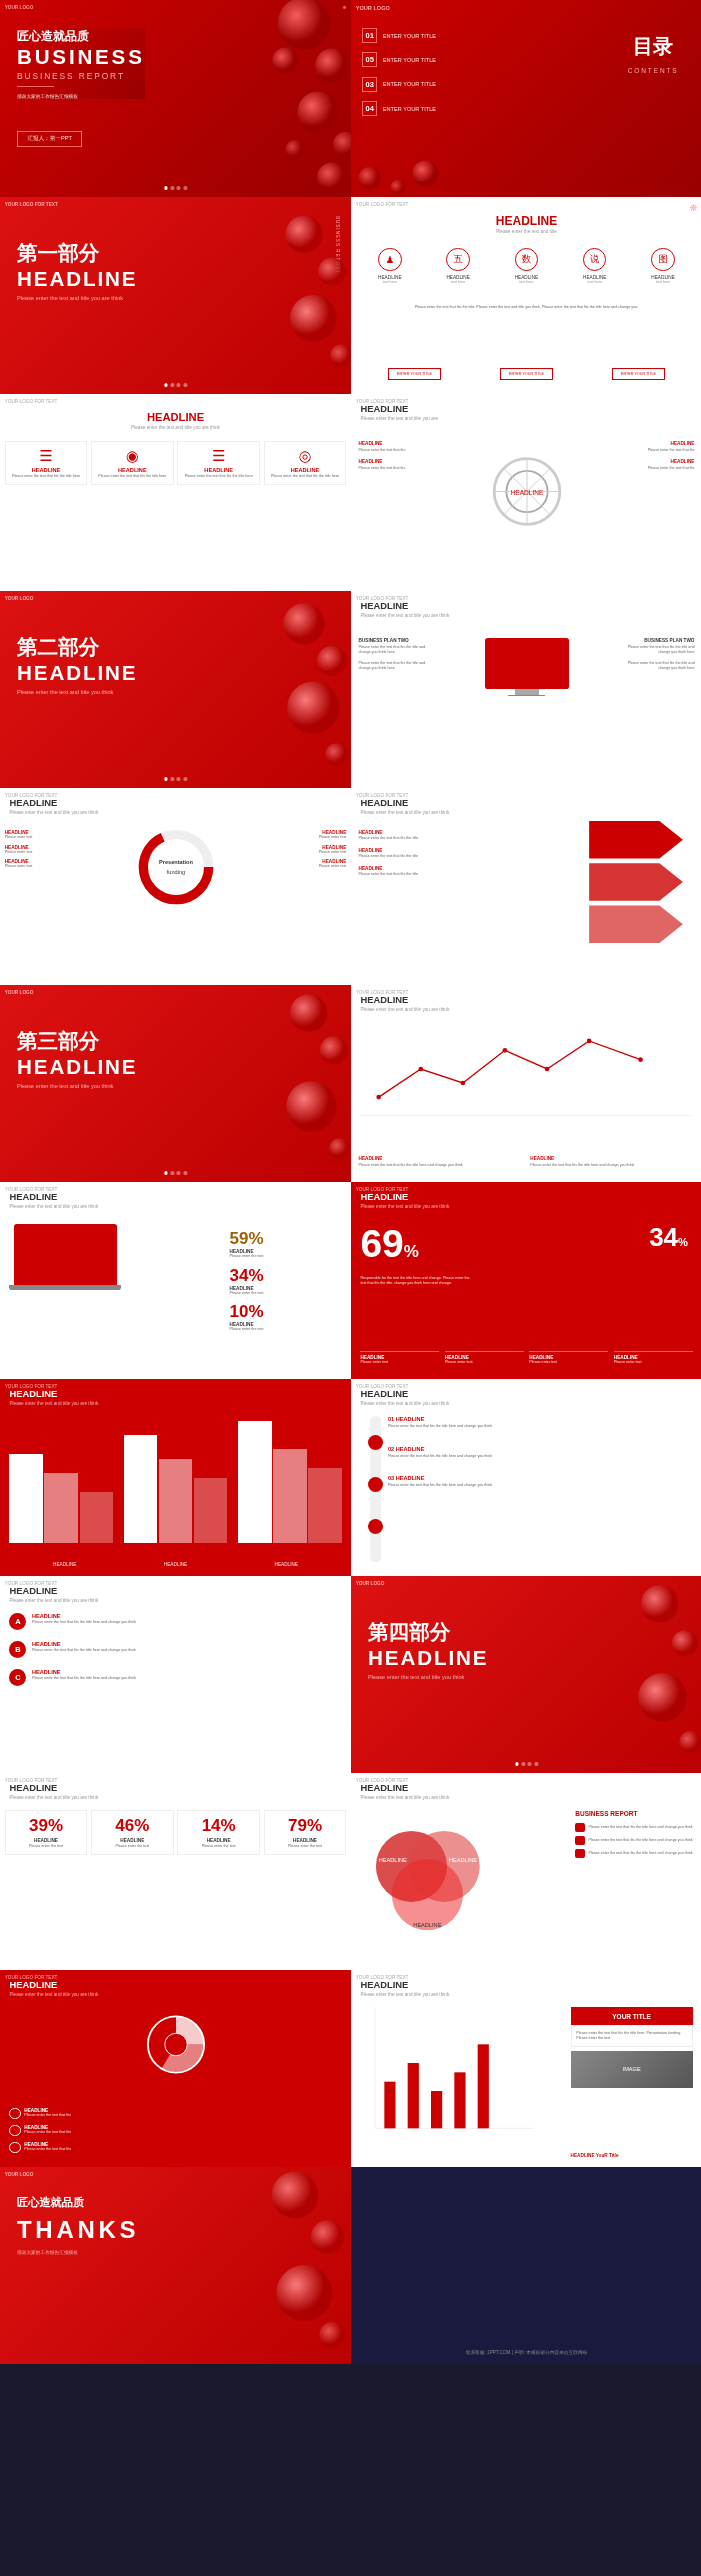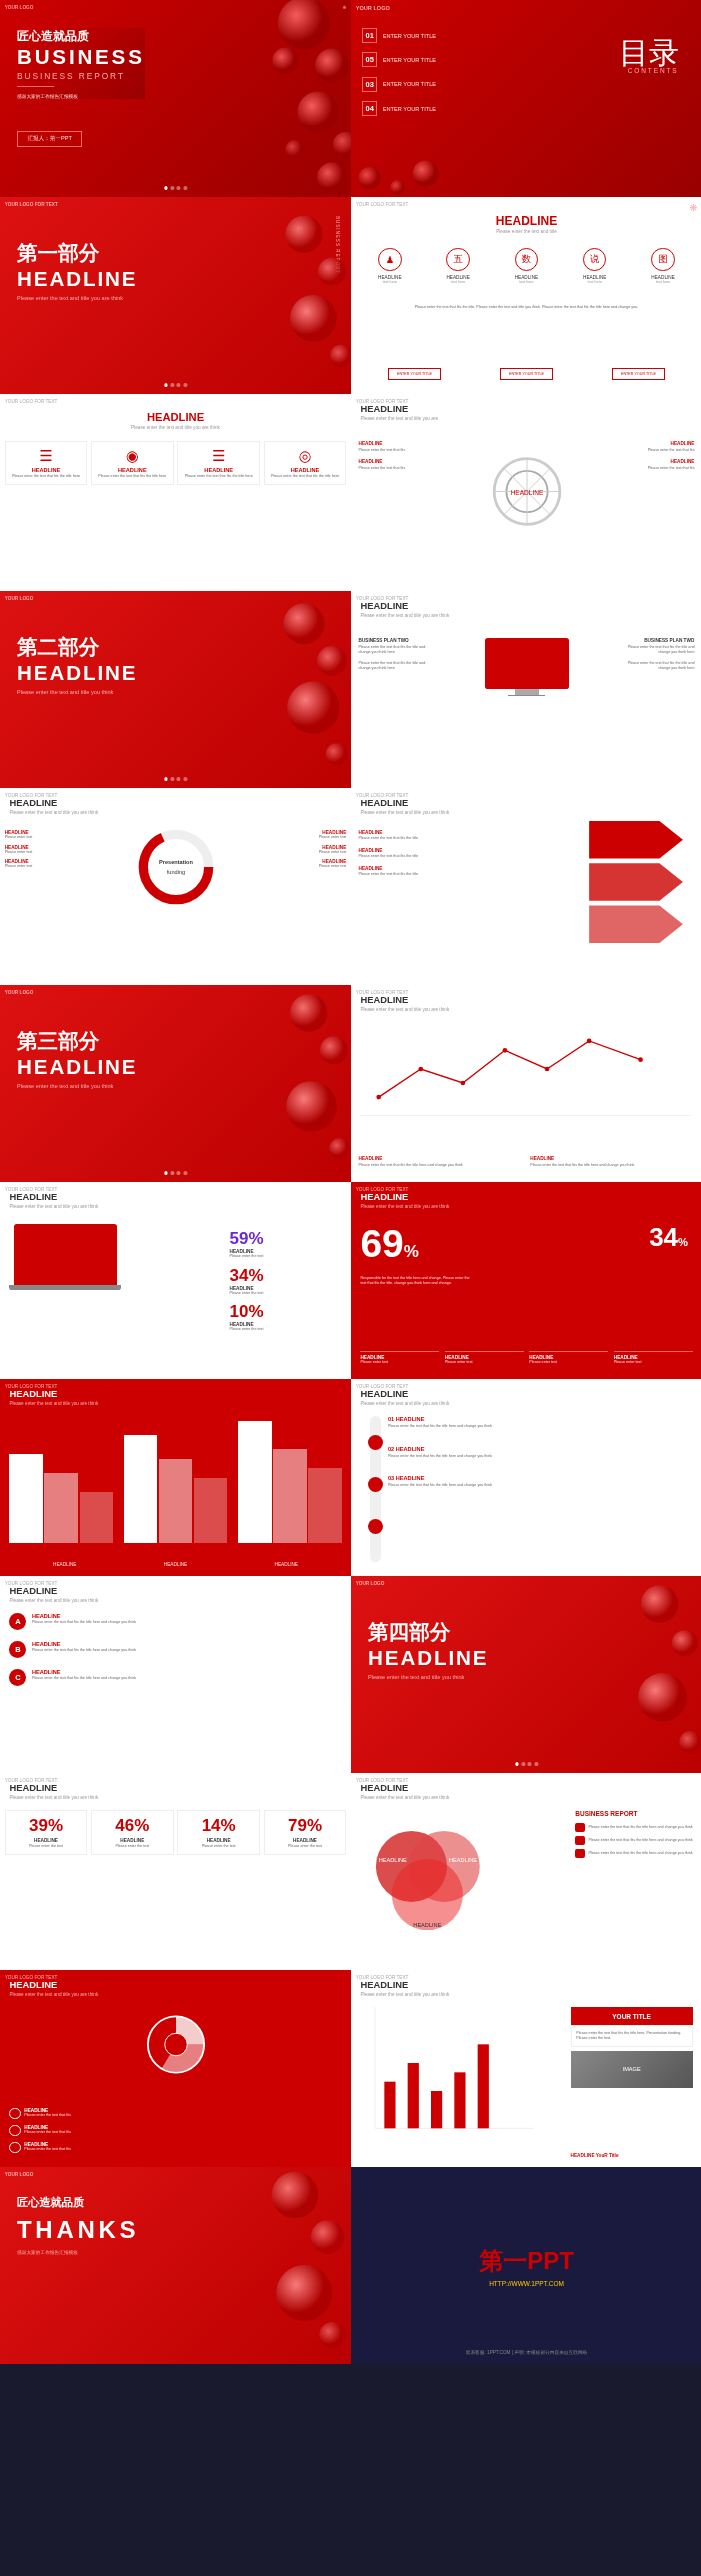--- a/index.html
+++ b/index.html
@@ -79,21 +79,21 @@
     <div class="page-dots">
       <div class="dot active"></div>
         <div class="dot"></div>
         <div class="dot"></div>
         <div class="dot"></div>
     </div>
   </div>
 
   <div class="slide" style="background:linear-gradient(135deg,#cc0000,#990000);">
     <span class="slide-logo" style="color:#ffaaaa;font-size:5.6px;">YOUR LOGO</span>
-    <div style="position:absolute;right:23px;top:33px;font-size:30px;font-weight:normal;color:white;">目录</div>
+    <div style="position:absolute;right:29px;top:33px;font-size:20px;font-weight:bold;color:white;">目录</div>
     <div style="position:absolute;right:23.4px;top:67px;font-size:6.5px;color:#ffaaaa;letter-spacing:1.9px;">CONTENTS</div>
     <div style="position:absolute;left:11.2px;top:28px;">
       <div class="toc-item">
         <div class="toc-num">01</div>
         <div style="font-size:5.6px;color:#ffdddd;">ENTER YOUR TITLE</div>
       </div>
       <div class="toc-item">
         <div class="toc-num">05</div>
         <div style="font-size:5.6px;color:#ffdddd;">ENTER YOUR TITLE</div>
       </div>
@@ -417,21 +417,21 @@
     <div style="position:absolute;top:9.4px;left:9.4px;font-size:9.4px;font-weight:bold;color:#333;">HEADLINE</div>
     <div style="position:absolute;top:22.4px;left:9.4px;font-size:4.7px;color:#999;">Please enter the text and title you are think</div>
 
     <div style="position:absolute;top:42px;left:14px;">
       <div style="width:103px;height:61px;background:#cc0000;border-radius:2.8px 2.8px 0 0;"></div>
       <div style="width:112px;height:4.7px;background:#888;border-radius:0 0 2.8px 2.8px;margin-left:-4.7px;"></div>
     </div>
 
     <div style="position:absolute;right:9.4px;top:47px;width:112px;">
       <div style="margin-bottom:7.5px;">
-        <span style="font-size:17px;font-weight:bold;color:#6d28d9;">59%</span>
+        <span style="font-size:17px;font-weight:bold;color:#a16207;">59%</span>
         <div style="font-size:4.7px;font-weight:bold;color:#333;">HEADLINE</div>
         <div style="font-size:3.7px;color:#666;">Please enter the text</div>
       </div>
       <div style="margin-bottom:7.5px;">
         <span style="font-size:17px;font-weight:bold;color:#cc0000;">34%</span>
         <div style="font-size:4.7px;font-weight:bold;color:#333;">HEADLINE</div>
         <div style="font-size:3.7px;color:#666;">Please enter the text</div>
       </div>
       <div>
         <span style="font-size:17px;font-weight:bold;color:#cc0000;">10%</span>
@@ -731,22 +731,18 @@
           </radialGradient>
         </defs>
       <circle cx="90" cy="30" r="25" fill="url(#bg23)" opacity="0.8"></circle>
       <circle cx="125" cy="75" r="18" fill="url(#bg23)" opacity="0.7"></circle>
       <circle cx="100" cy="135" r="30" fill="url(#bg23)" opacity="0.9"></circle>
       <circle cx="130" cy="180" r="14" fill="url(#bg23)" opacity="0.6"></circle>
     </svg>
   </div>
 
   <div class="slide" style="background:#1a1a3e;">
-    <div style="position:absolute;top:50%;left:50%;transform:translate(-50%,-50%);text-align:center;width:187px;">
-      <div style="font-size:24px;font-weight:bold;color:#cc0000;">第一PPT</div>
-      <div style="font-size:6.5px;color:#ffcc00;margin-top:3.7px;">HTTP://WWW.1PPT.COM</div>
-    </div>
     <div style="position:absolute;bottom:9.4px;left:9.4px;right:9.4px;font-size:4.7px;color:#888;text-align:center;">
       联系客服: 1PPT.COM | 声明: 本模板部分内容来自互联网络
     </div>
   </div>
 </div>
 
 
 </body></html>

